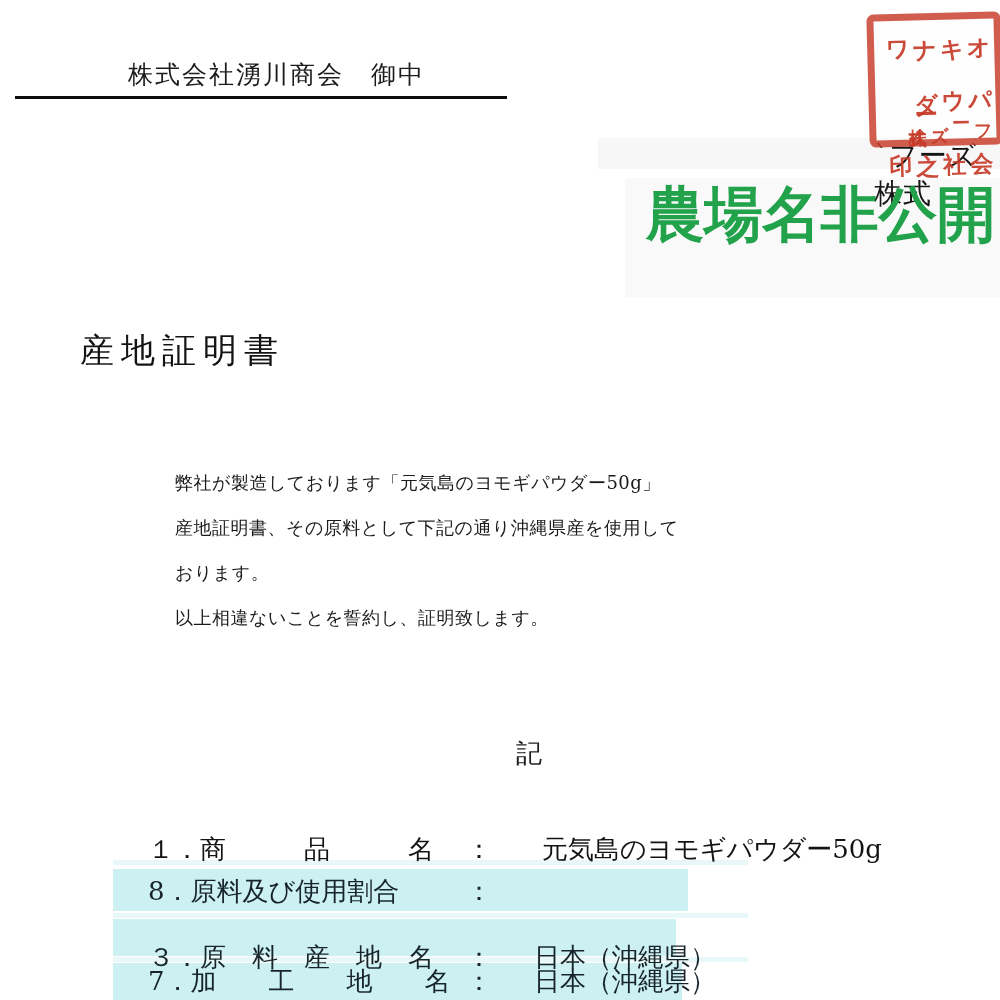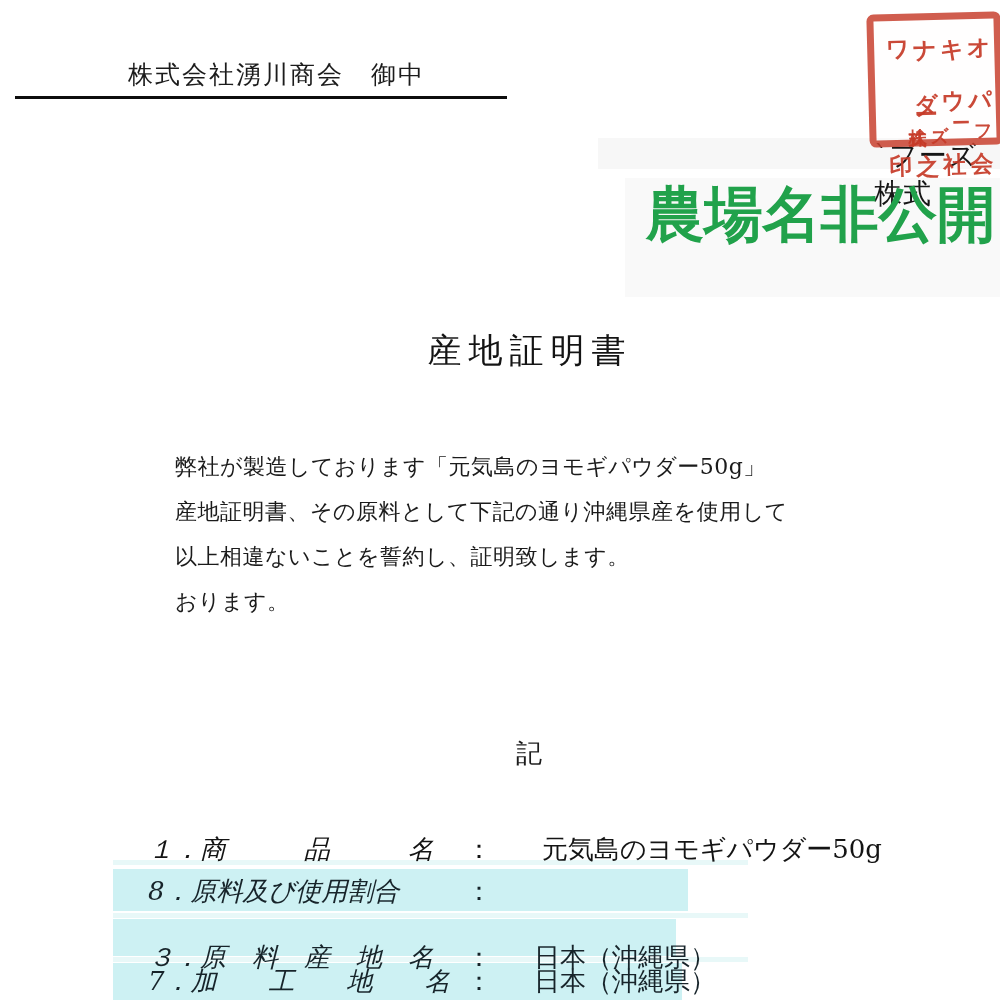--- a/index.html
+++ b/index.html
@@ -25,45 +25,45 @@
   
   .stamp{position:absolute;left:868px;top:13px;width:116px;height:113px;
         border:7px solid rgba(198,57,39,.82);border-radius:7px;transform:rotate(-1.5deg);
         display:flex;flex-direction:row;justify-content:space-between;padding:3px 2px;
         writing-mode:vertical-rl;color:rgba(198,57,39,.92);
         font-family:"DejaVu Sans","Liberation Sans",sans-serif;font-weight:bold;background:rgba(255,250,249,.2);}
   .stamp-col{display:block;font-size:23px;line-height:27px;letter-spacing:1px;}
   .stamp-col.small{font-size:18px;line-height:22px;}
 
   
-  .title{position:absolute;left:80px;top:328px;width:900px;margin:0;text-align:center;
+  .title{position:absolute;left:80px;top:328px;width:900px;margin:0;text-align:left;
         font-size:34px;font-weight:normal;letter-spacing:7px;color:#141414;}
 
   
-  .body-text{position:absolute;left:175px;top:444px;width:720px;font-size:22px;line-height:45px;letter-spacing:.5px;}
+  .body-text{position:absolute;left:175px;top:460px;width:720px;font-size:18px;line-height:45px;letter-spacing:.5px;}
 
   
   .note-heading{position:absolute;left:80px;top:736px;width:900px;text-align:center;font-size:26px;letter-spacing:2px;}
 
   
   .band{position:absolute;background:#cdf1f3;}
   .band-2{left:113px;top:869px;width:575px;height:42px;}
   .band-3{left:113px;top:919px;width:563px;height:37px;}
   .band-4{left:113px;top:963px;width:569px;height:37px;}
   .strip{position:absolute;background:#e8f8f8;height:5px;left:113px;width:635px;}
   .strip-a{top:860px;}
   .strip-b{top:913px;}
   .strip-c{top:957px;}
 
   .row{position:absolute;left:0;width:1000px;height:36px;font-size:26px;white-space:nowrap;color:#17242a;}
   .row-1{top:832px;color:#141414;}
   .row-2{top:874px;}
   .row-3{top:940px;padding-left:48px;}
   .row-4{top:964px;}
-  .row .lbl{position:absolute;left:148px;font-style:italic;}
+  .row .lbl{position:absolute;left:148px;}
   .row .colon{position:absolute;left:462px;width:34px;text-align:center;}
   .row .val{position:absolute;left:534px;}
   .row-1 .val{left:542px;}
 </style>
 </head>
 <body>
 
 <div class="page">
 
   <div class="addressee">株式会社湧川商会　御中</div>
@@ -81,22 +81,22 @@
     <span class="stamp-col">パウダー</span>
     <span class="stamp-col small">フーズ株式</span>
     <span class="stamp-col">会社之印</span>
   </div>
 
   <h1 class="title">産地証明書</h1>
 
   <div class="body-text">
     <div>弊社が製造しております「元気島のヨモギパウダー50g」</div>
     <div>産地証明書、その原料として下記の通り沖縄県産を使用して</div>
+    <div>おります。</div>
     <div>以上相違ないことを誓約し、証明致します。</div>
-    <div>おります。</div>
   </div>
 
   <div class="note-heading">記</div>
 
   <div class="strip strip-a"></div>
   <div class="strip strip-b"></div>
   <div class="strip strip-c"></div>
   <div class="band band-2"></div>
   <div class="band band-3"></div>
   <div class="band band-4"></div>

